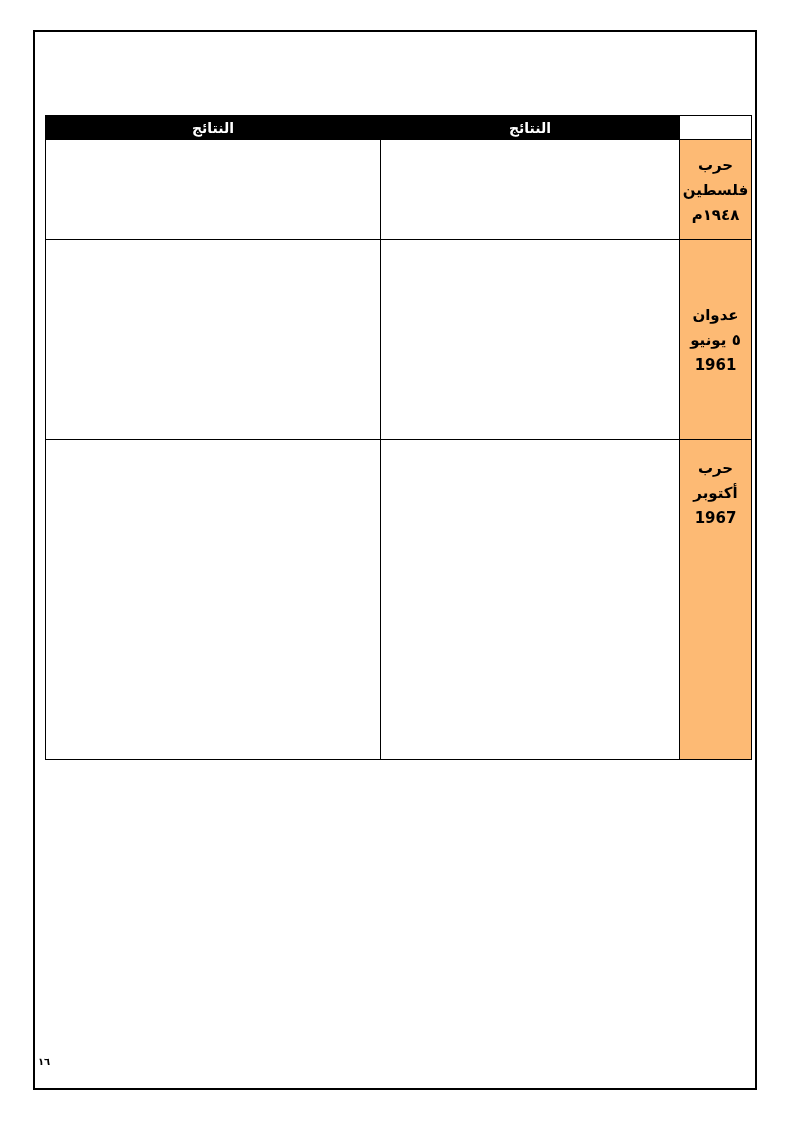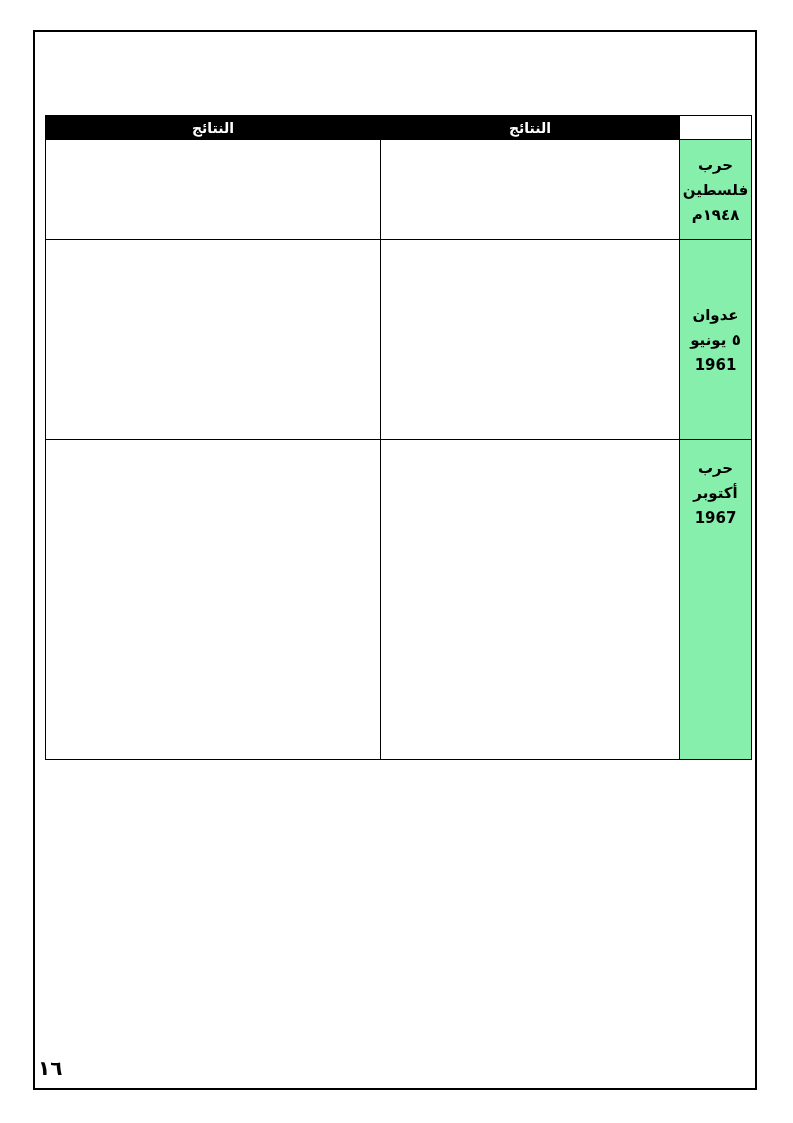--- a/index.html
+++ b/index.html
@@ -17,29 +17,29 @@
   }
   .wtable th, .wtable td {
     border:1.5px solid #000; padding:0; box-sizing:border-box;
   }
   .wtable th.black-h {
     background:#000; color:#fff; font-size:14px; font-weight:bold;
     height:16px; text-align:center; padding:2px 0;
   }
   .wtable th.war-h { background:#fff; height:24px; }
   .text-cell { vertical-align:top; padding:6px 7px 4px 5px; }
-  .war-cell { vertical-align:middle; text-align:center; background:#86efac; }
+  .war-cell { vertical-align:middle; text-align:center; background:#fdba74; }
   .war-word { font-size:15px; font-weight:bold; margin:7px 0; text-align:center; }
   .r3 .war-cell { vertical-align:top; padding-top:12px; }
   .r0 td { height:100px; }
   .r1 td { height:185px; }
   .r2 td { height:200px; }
   .r3 td { height:320px; }
   .page-number {
-    position:absolute; left:38px; top:1056px; font-size:20px; font-weight:bold; color:#000;
+    position:absolute; left:38px; top:1056px; font-size:10px; font-weight:bold; color:#000;
   }
 </style>
 </head>
 <body>
 
 <div class="page">
   <div class="frame"></div>
 
   <table class="wtable">
     <colgroup>

